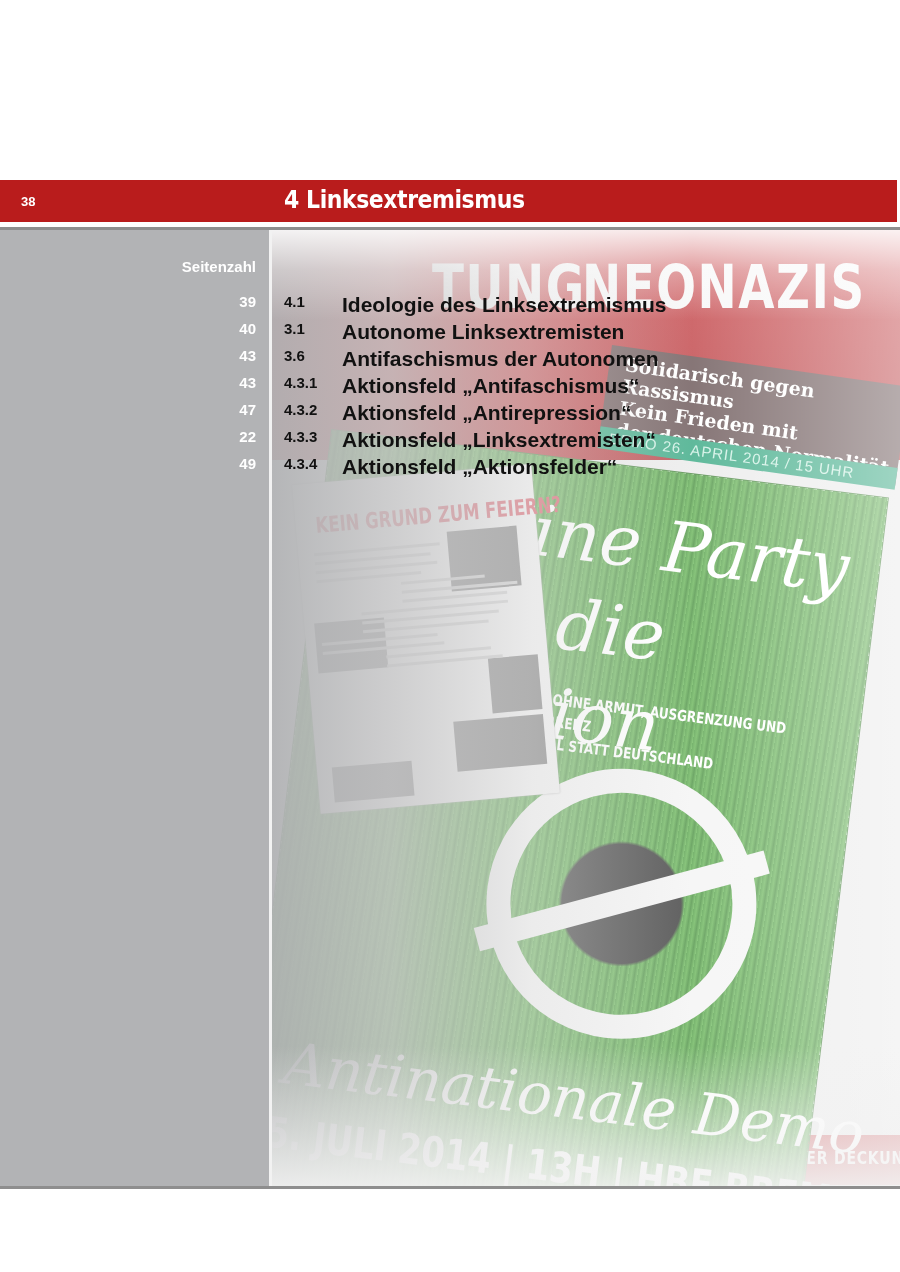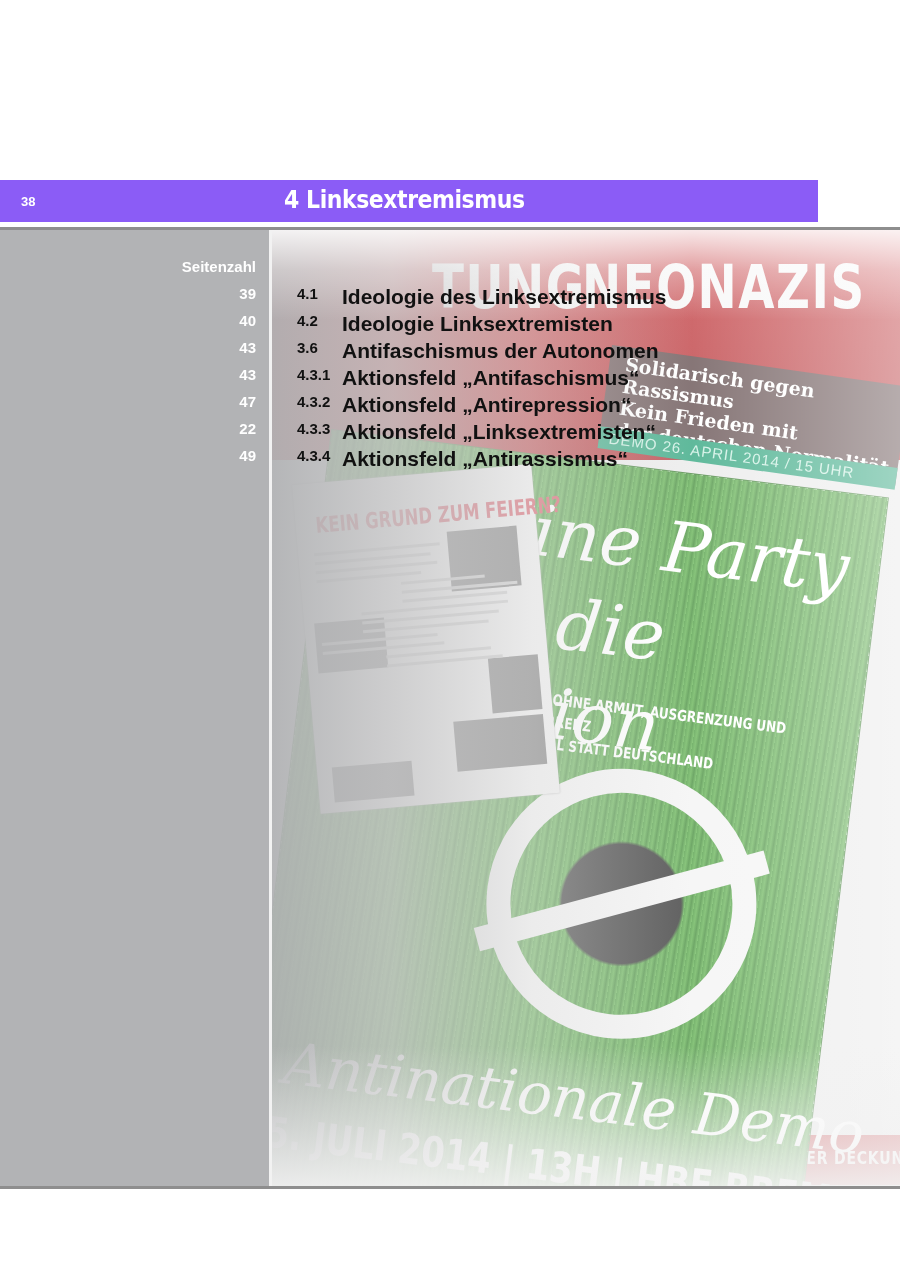--- a/index.html
+++ b/index.html
@@ -1,21 +1,21 @@
 <!DOCTYPE html>
 <html><head>
 <meta charset="utf-8">
 <style>
   * { box-sizing: border-box; margin: 0; padding: 0; }
   html, body { width: 900px; height: 1272px; background: #ffffff; overflow: hidden; }
   body { position: relative; font-family: "Liberation Sans", sans-serif; }
 
   .header-band {
-    position: absolute; left: 0; top: 180px; width: 818px; height: 42px;
-    background: #8b5cf6;
+    position: absolute; left: 0; top: 180px; width: 897px; height: 42px;
+    background: #b91c1c;
   }
   .page-number {
     position: absolute; left: 21px; top: 14px; font-size: 13px; font-weight: bold;
     color: #ffffff; font-family: "Liberation Sans", sans-serif;
   }
   .chapter-title {
     position: absolute; left: 284px; top: 5px; font-size: 25px; color: #ffffff;
     font-family: "DejaVu Sans", sans-serif; font-weight: bold; letter-spacing: -0.5px;
     transform: scaleX(0.88); transform-origin: left center;
   }
@@ -139,27 +139,27 @@
       linear-gradient(0deg, rgba(242,242,242,0.9) 0px, rgba(242,242,242,0.5) 60px, rgba(255,255,255,0) 140px),
       linear-gradient(90deg, rgba(178,179,181,0.95) 0px, rgba(200,200,201,0.85) 120px, rgba(230,230,230,0.55) 260px, rgba(255,255,255,0.25) 420px, rgba(255,255,255,0.55) 628px);
   }
 
   
   .toc { position: absolute; left: 0; top: 258px; width: 900px; }
   .toc-header {
     position: absolute; left: 0; top: 0; width: 256px; text-align: right;
     font-size: 15px; font-weight: bold; color: #ffffff;
   }
-  .toc-row { position: absolute; left: 0; width: 900px; height: 20px; }
+  .toc-row { position: absolute; left: 0; width: 900px; height: 20px; margin-top: 8px; }
   .toc-page {
     position: absolute; left: 0; width: 256px; text-align: right;
     font-size: 15px; font-weight: bold; color: #ffffff;
   }
   .toc-num {
-    position: absolute; left: 297px; font-size: 15px; font-weight: bold; color: #111111;
+    position: absolute; left: 284px; font-size: 15px; font-weight: bold; color: #111111;
   }
   .toc-title {
     position: absolute; left: 342px; font-size: 21px; font-weight: bold; color: #111111;
     white-space: nowrap;
   }
 </style>
 </head>
 <body>
 
 <div class="header-band">
@@ -233,22 +233,22 @@
 <div class="toc">
   <div class="toc-header">Seitenzahl</div>
 
   <div class="toc-row" style="top:27px;">
     <span class="toc-page">39</span>
     <span class="toc-num">4.1</span>
     <span class="toc-title">Ideologie des Linksextremismus</span>
   </div>
   <div class="toc-row" style="top:54px;">
     <span class="toc-page">40</span>
-    <span class="toc-num">4.2</span>
-    <span class="toc-title">Ideologie Linksextremisten</span>
+    <span class="toc-num">3.1</span>
+    <span class="toc-title">Autonome Linksextremisten</span>
   </div>
   <div class="toc-row" style="top:81px;">
     <span class="toc-page">43</span>
     <span class="toc-num">3.6</span>
     <span class="toc-title">Antifaschismus der Autonomen</span>
   </div>
   <div class="toc-row" style="top:108px;">
     <span class="toc-page">43</span>
     <span class="toc-num">4.3.1</span>
     <span class="toc-title">Aktionsfeld „Antifaschismus“</span>
@@ -259,15 +259,15 @@
     <span class="toc-title">Aktionsfeld „Antirepression“</span>
   </div>
   <div class="toc-row" style="top:162px;">
     <span class="toc-page">22</span>
     <span class="toc-num">4.3.3</span>
     <span class="toc-title">Aktionsfeld „Linksextremisten“</span>
   </div>
   <div class="toc-row" style="top:189px;">
     <span class="toc-page">49</span>
     <span class="toc-num">4.3.4</span>
-    <span class="toc-title">Aktionsfeld „Antirassismus“</span>
+    <span class="toc-title">Aktionsfeld „Aktionsfelder“</span>
   </div>
 </div>
 
 </body></html>

